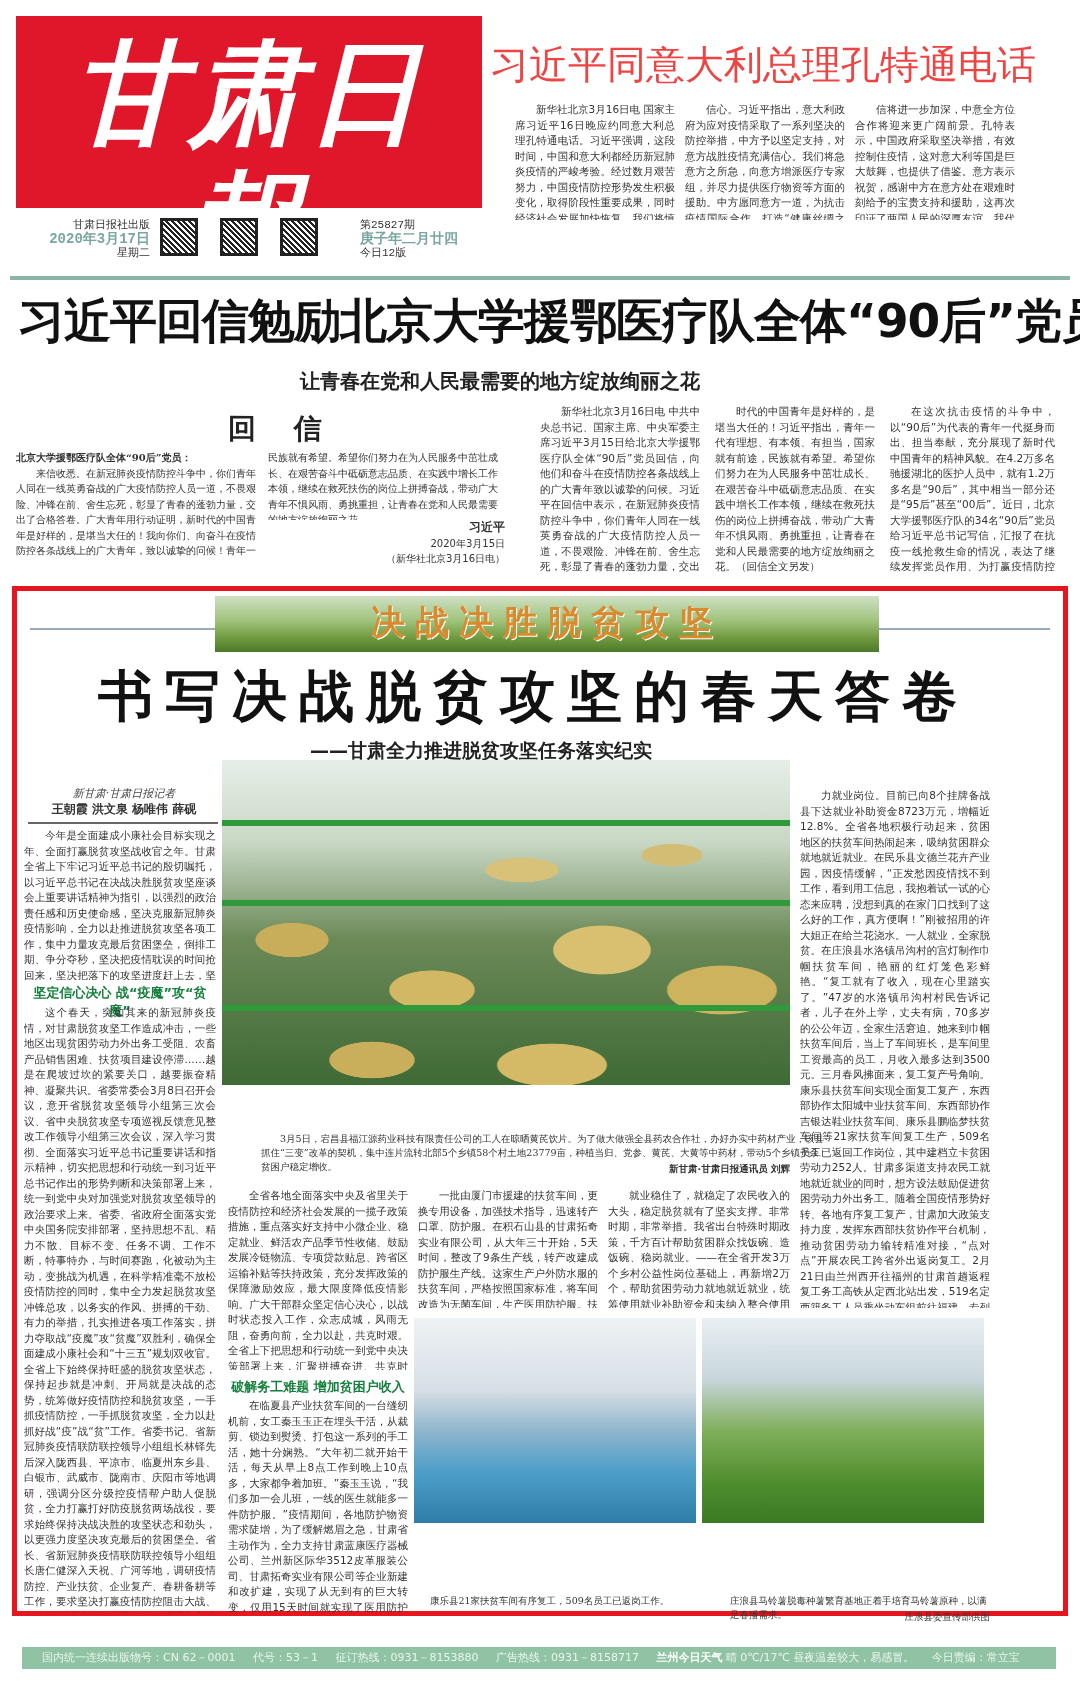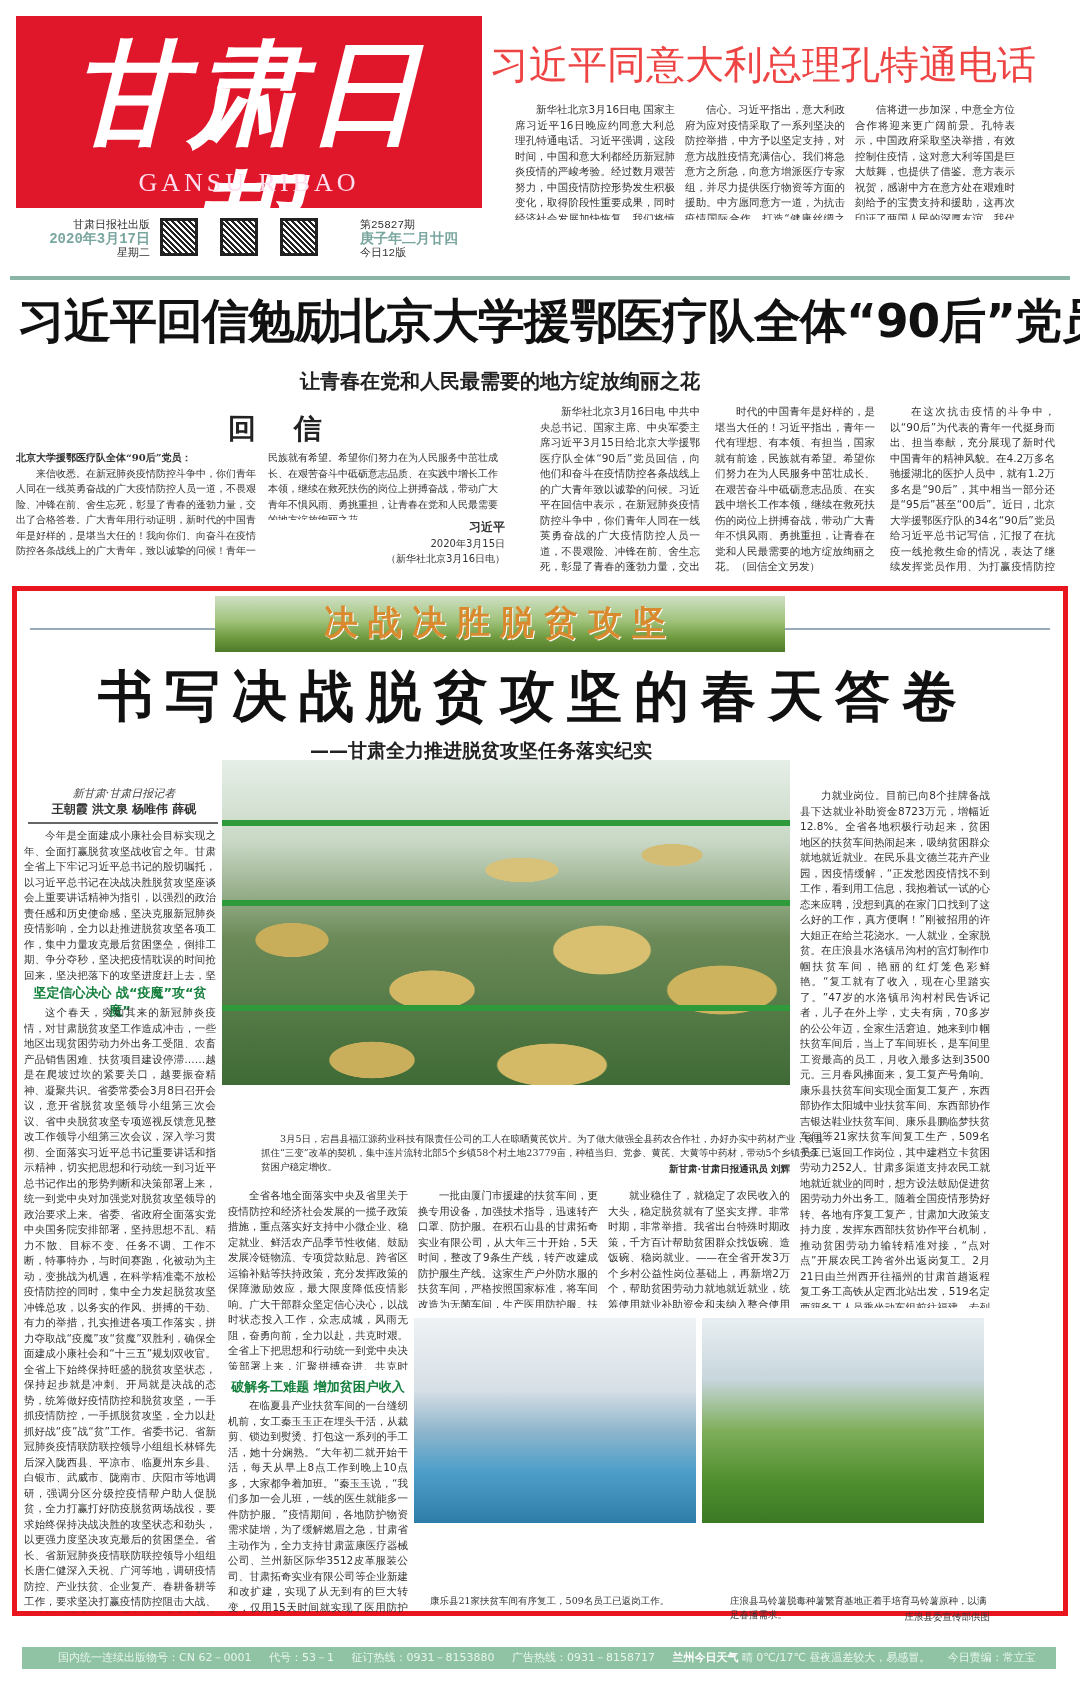--- a/index.html
+++ b/index.html
@@ -12,49 +12,48 @@
   .meta .date { font-size: 14px; font-weight: bold; color: #7aa6a0; }
   .qr { width: 38px; height: 38px; background: repeating-linear-gradient(45deg,#222 0 2px,#fff 2px 4px), #fff; border: 3px solid #222; }
   h1.top-head { font-size: 39px; font-weight: normal; color: #ef4444; letter-spacing: 0; line-height: 50px; white-space: nowrap; }
   .col { font-size: 10.5px; line-height: 15.5px; color: #333; text-align: justify; text-indent: 2em; }
   .divider { height: 4px; background: #8ab4a6; }
   .big-head { font-size: 47px; font-weight: bold; color: #111; white-space: nowrap; letter-spacing: -1px; }
   .sub-head { font-size: 20px; font-weight: bold; color: #222; }
   .letter-title { font-size: 28px; font-weight: bold; letter-spacing: 14px; }
   .letter { font-family: "DejaVu Serif", serif; font-size: 10px; line-height: 15.5px; color: #333; }
   .feature { left: 12px; top: 586px; width: 1056px; height: 1030px; border: 5px solid #e8151e; }
-  .banner { left: 215px; top: 596px; width: 570px; height: 56px; background: linear-gradient(180deg,#cfe0c4 0%,#9fc27a 45%,#6f9a3e 75%,#4d7a2a 100%); }
+  .banner { left: 215px; top: 596px; width: 664px; height: 56px; background: linear-gradient(180deg,#cfe0c4 0%,#9fc27a 45%,#6f9a3e 75%,#4d7a2a 100%); }
   .banner .txt { position: absolute; left: 0; right: 0; top: 4px; text-align: center; font-size: 34px; font-weight: bold; color: #d98a2e; letter-spacing: 10px; text-shadow: 1px 1px 0 #fff; }
   .banner-rule { height: 2px; background: #9ab; }
   .feat-head { font-size: 55px; font-weight: bold; color: #111; letter-spacing: 12px; white-space: nowrap; }
   .photo-main { left: 222px; top: 760px; width: 568px; height: 325px; background:
      radial-gradient(ellipse 60px 28px at 70px 180px,#c8ae5a 60%,transparent 62%),
      radial-gradient(ellipse 70px 32px at 210px 230px,#d2b865 60%,transparent 62%),
      radial-gradient(ellipse 80px 40px at 380px 190px,#d9c070 60%,transparent 62%),
      radial-gradient(ellipse 90px 40px at 500px 230px,#cdb35e 60%,transparent 62%),
      radial-gradient(ellipse 70px 30px at 150px 300px,#c9af5b 60%,transparent 62%),
      radial-gradient(ellipse 90px 35px at 330px 305px,#d4ba66 60%,transparent 62%),
      radial-gradient(ellipse 60px 20px at 300px 110px,#d8c27a 60%,transparent 62%),
      radial-gradient(ellipse 50px 18px at 450px 95px,#d3bd75 60%,transparent 62%),
      linear-gradient(180deg,#e6efe8 0%,#c9d8c5 25%,#6b8a58 55%,#3f6a35 100%); }
   .photo-main .rail { position: absolute; left: 0; right: 0; height: 6px; background: #2f9a3a; }
   .caption { font-family: "DejaVu Serif", serif; font-size: 9.5px; line-height: 14px; color: #333; }
   .photo-left { left: 414px; top: 1318px; width: 282px; height: 205px; background: linear-gradient(180deg,#eef2f5 0%,#d7dfe6 35%,#8fb6cc 55%,#4d9ec9 75%,#2e7da8 100%); }
   .photo-right { left: 702px; top: 1318px; width: 282px; height: 205px; background: linear-gradient(180deg,#e9eff2 0%,#c7d6dc 30%,#7fae5a 55%,#4f8e2e 80%,#3b7a24 100%); }
   .sec-head { font-size: 13px; font-weight: bold; text-align: center; color: #15803d; }
-  .footer { left: 22px; top: 1647px; width: 1034px; height: 22px; background: #8fc3a4; color: #e9f6ee; font-size: 11px; line-height: 22px; white-space: nowrap; padding-left: 36px; }
+  .footer { left: 22px; top: 1647px; width: 1034px; height: 22px; background: #8fc3a4; color: #e9f6ee; font-size: 11px; line-height: 22px; white-space: nowrap; padding-left: 20px; }
   .footer span { margin-right: 14px; }
   .footer b { color: #fff; }
 </style>
 </head>
 <body>
 
 <div class="abs masthead">
   <div class="logo">甘肃日報</div>
-  <div class="pinyin">GANSU RIBAO</div>
 </div>
 <div class="abs meta" style="left:40px;top:218px;width:110px;text-align:right;">
   <div>甘肃日报社出版</div>
   <div class="date">2020年3月17日</div>
   <div>星期二</div>
 </div>
 <div class="abs qr" style="left:160px;top:218px;"></div>
 <div class="abs qr" style="left:220px;top:218px;"></div>
 <div class="abs qr" style="left:280px;top:218px;"></div>
 <div class="abs meta" style="left:360px;top:218px;width:120px;">

